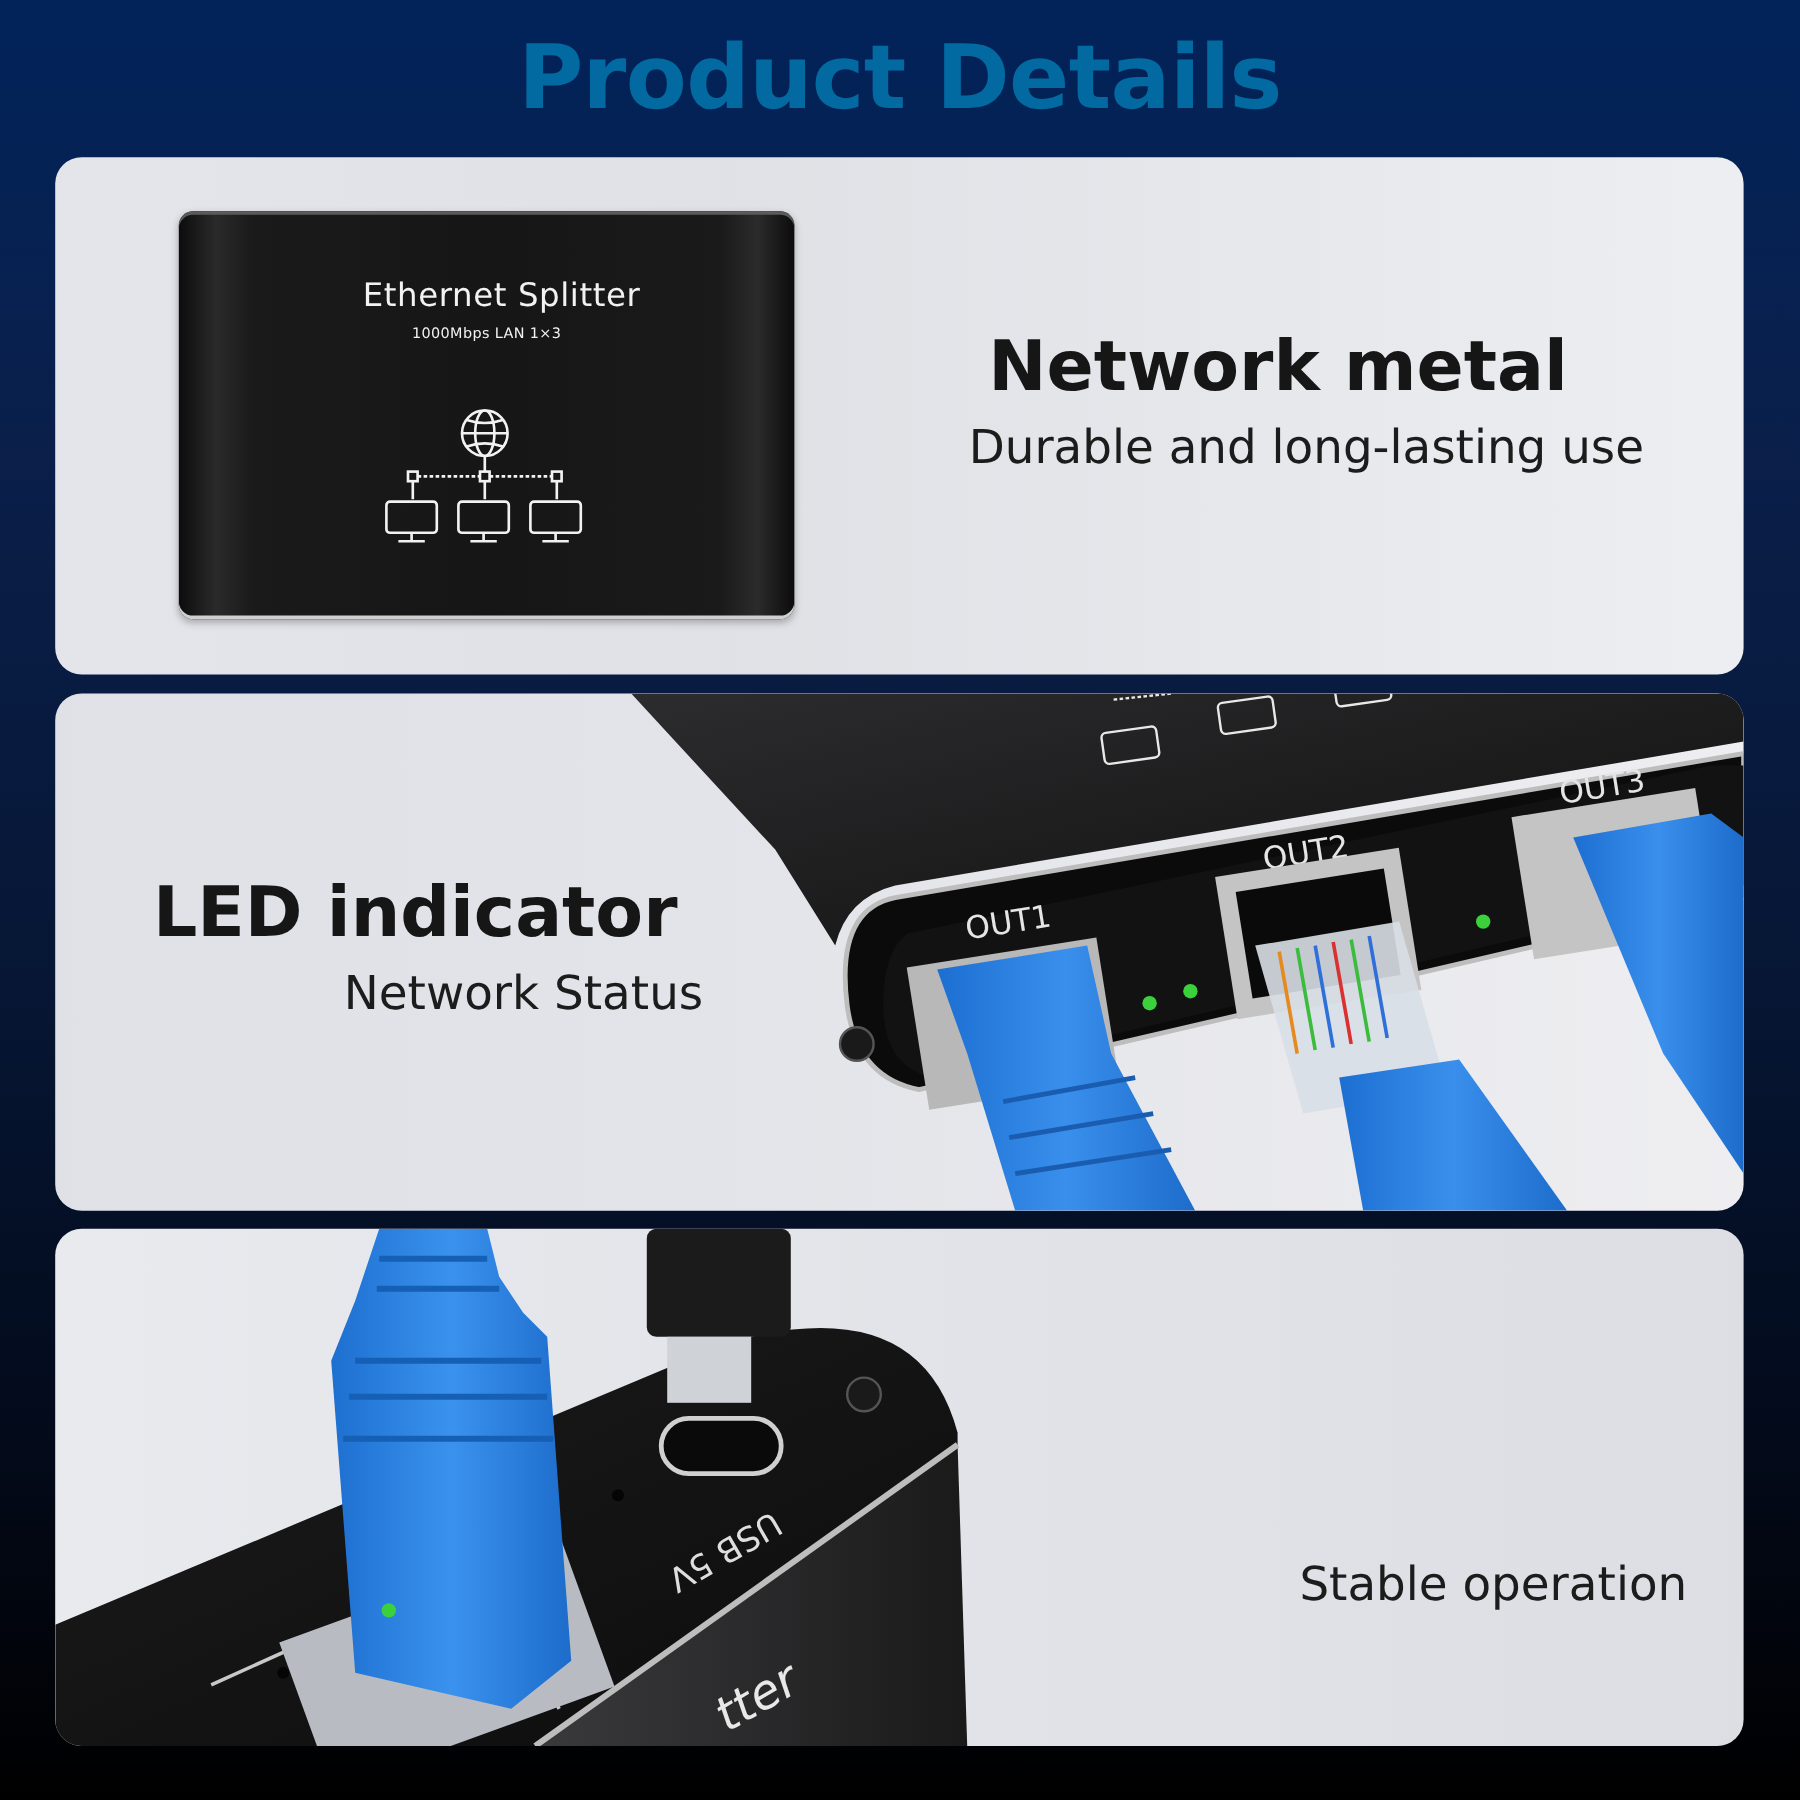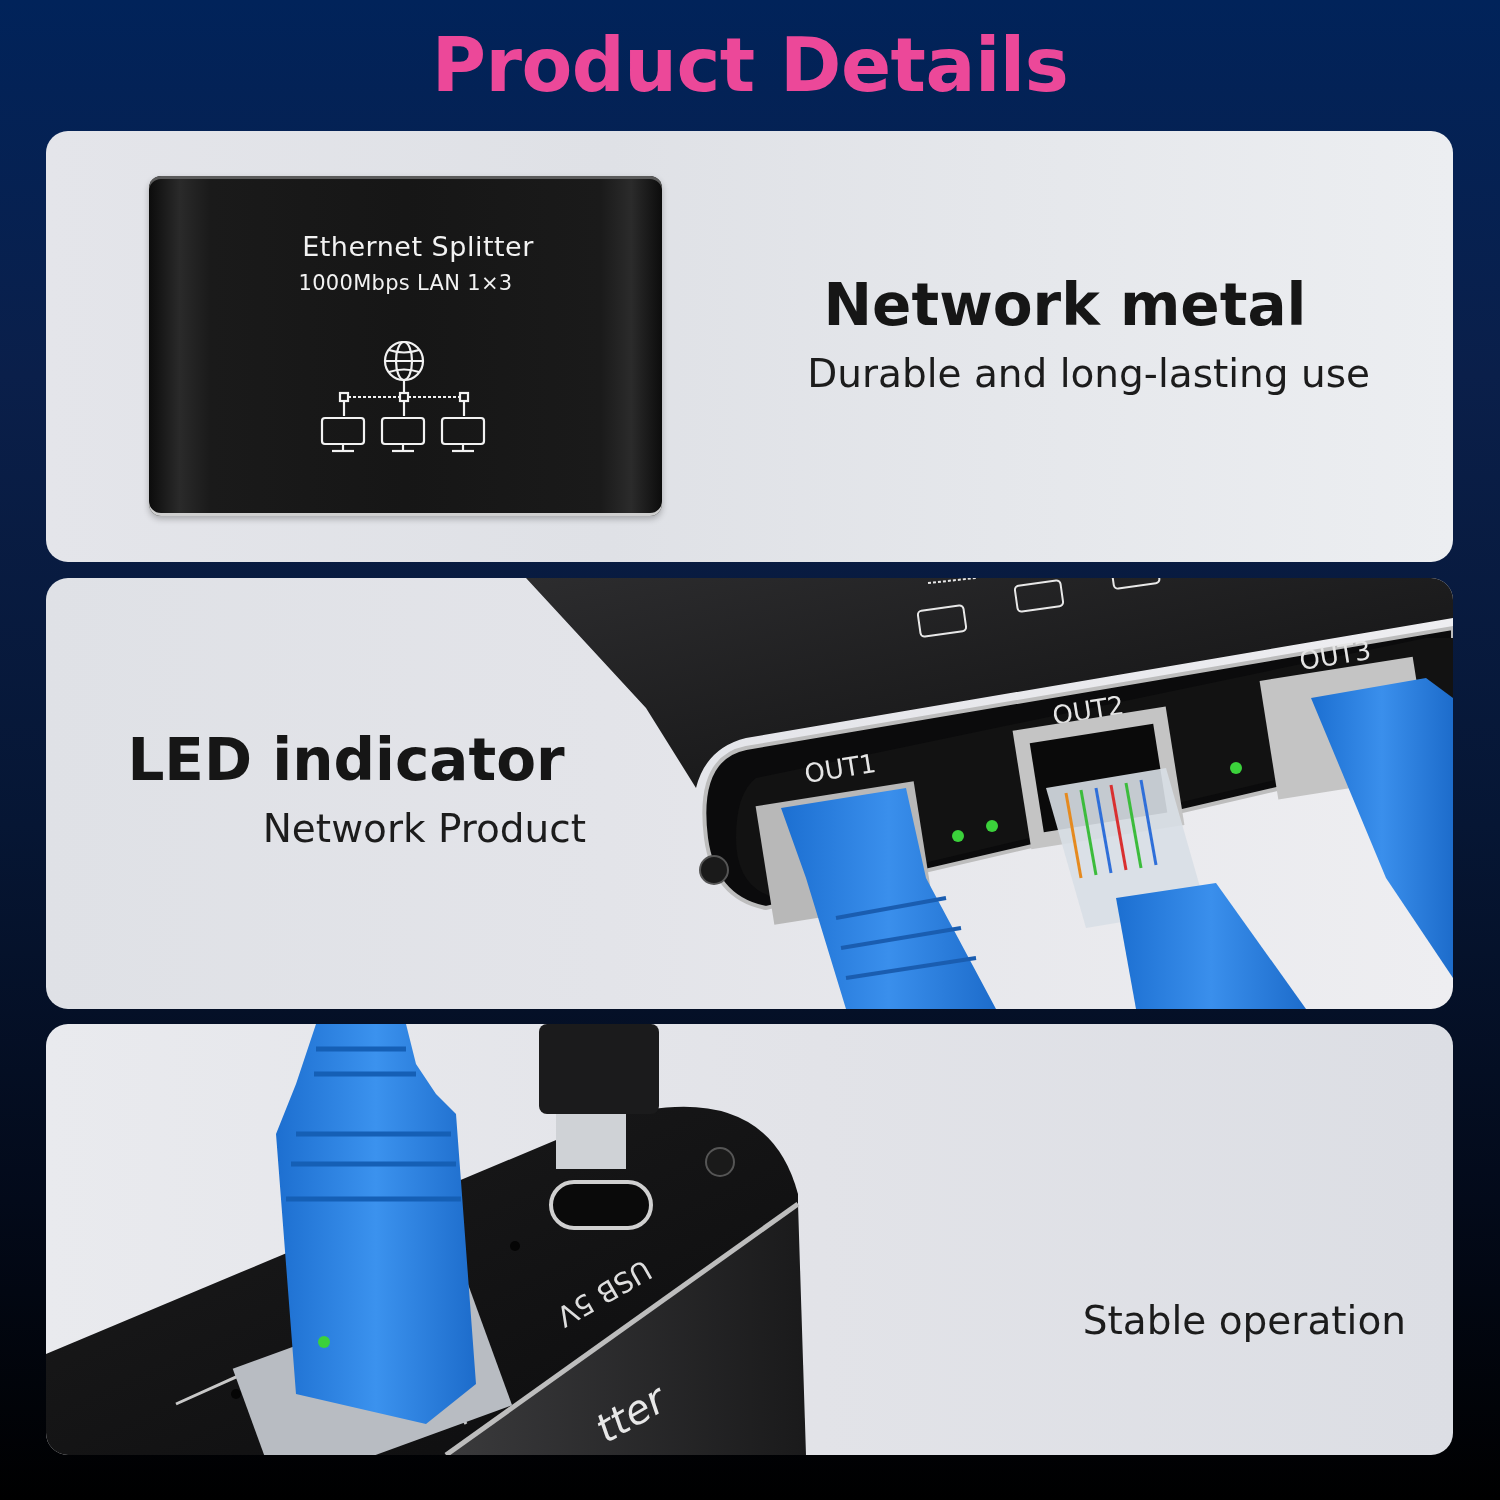--- a/index.html
+++ b/index.html
@@ -4,21 +4,21 @@
 <style>
   * { box-sizing: border-box; margin: 0; padding: 0; }
   html, body { width: 1500px; height: 1500px; overflow: hidden; }
   body {
     font-family: "Liberation Sans", "DejaVu Sans", sans-serif;
     background: linear-gradient(180deg, #01235a 0%, #0a1f4a 25%, #061634 55%, #030a1a 80%, #000000 100%);
     position: relative;
   }
   .page-title {
     position: absolute; top: 22px; left: 0; width: 1500px;
-    text-align: center; color: #ec4899; font-weight: 700;
+    text-align: center; color: #0369a1; font-weight: 700;
     font-size: 74px; letter-spacing: -0.5px;
     font-family: "DejaVu Sans", sans-serif;
   }
   .panel {
     position: absolute; left: 46px; width: 1407px;
     border-radius: 22px; overflow: hidden;
     background: linear-gradient(90deg, #e6e7ec 0%, #dcdee4 50%, #e5e6eb 100%);
   }
   .panel-1 { top: 131px; height: 431px; background: linear-gradient(90deg, #e4e5ea 0%, #dfe1e6 40%, #eceef1 100%); }
   .panel-2 { top: 578px; height: 431px; background: linear-gradient(90deg, #dfe1e6 0%, #e3e4e9 40%, #eeeef1 100%); }
@@ -40,21 +40,21 @@
     position: absolute; left: 103px; top: 45px; width: 513px; height: 340px;
     border-radius: 12px;
     background: linear-gradient(90deg, #0c0c0c 0%, #2a2a2a 6%, #1a1a1a 12%, #161616 50%, #1a1a1a 88%, #2b2b2b 94%, #0c0c0c 100%);
     box-shadow: inset 0 3px 0 #5a5a5a, inset 0 -3px 0 #cfcfcf, 0 3px 6px rgba(0,0,0,0.25);
   }
   .device-label {
     position: absolute; left: 0; width: 100%; text-align: center; color: #f2f2f2;
     font-family: "DejaVu Sans", sans-serif;
   }
   .device-label.main { top: 55px; font-size: 27px; letter-spacing: 0.5px; padding-left: 25px; }
-  .device-label.sub { top: 95px; font-size: 21px; letter-spacing: 0.3px; }
+  .device-label.sub { top: 95px; font-size: 12px; letter-spacing: 0.3px; }
   .net-diagram { position: absolute; left: 170px; top: 165px; width: 170px; height: 115px; }
 
   
   .dev2 { position: absolute; left: 0; top: 0; width: 1407px; height: 431px; }
 
   
   .dev3 { position: absolute; left: 0; top: 0; width: 1407px; height: 431px; }
 </style>
 </head>
 <body>
@@ -159,21 +159,21 @@
       <line x1="1050" y1="210" x2="1065" y2="295" stroke="#2f6fd9"></line>
       <line x1="1065" y1="207" x2="1080" y2="292" stroke="#d93030"></line>
       <line x1="1080" y1="205" x2="1095" y2="290" stroke="#3cbc3c"></line>
       <line x1="1095" y1="202" x2="1110" y2="287" stroke="#2f6fd9"></line>
     </g>
     <path d="M1070 320 L1170 305 L1260 431 L1090 431 Z" fill="url(#blue)"></path>
 
     <path d="M1265 120 L1380 100 L1407 120 L1407 400 L1340 300 Z" fill="url(#blue)"></path>
   </svg>
   <div class="feature-title" style="left:60px; top:148px; width:480px;">LED indicator</div>
-  <div class="feature-sub" style="left:60px; top:228px; width:480px;">Network Product</div>
+  <div class="feature-sub" style="left:60px; top:228px; width:480px;">Network Status</div>
 </section>
 
 <section class="panel panel-3">
   <svg class="dev3" viewBox="0 0 1407 431">
     <defs>
       <linearGradient id="body3" x1="0" y1="0" x2="1" y2="1">
         <stop offset="0" stop-color="#1c1c1d"></stop>
         <stop offset="1" stop-color="#0c0c0d"></stop>
       </linearGradient>
       <linearGradient id="blue3" x1="0" y1="0" x2="1" y2="0">

